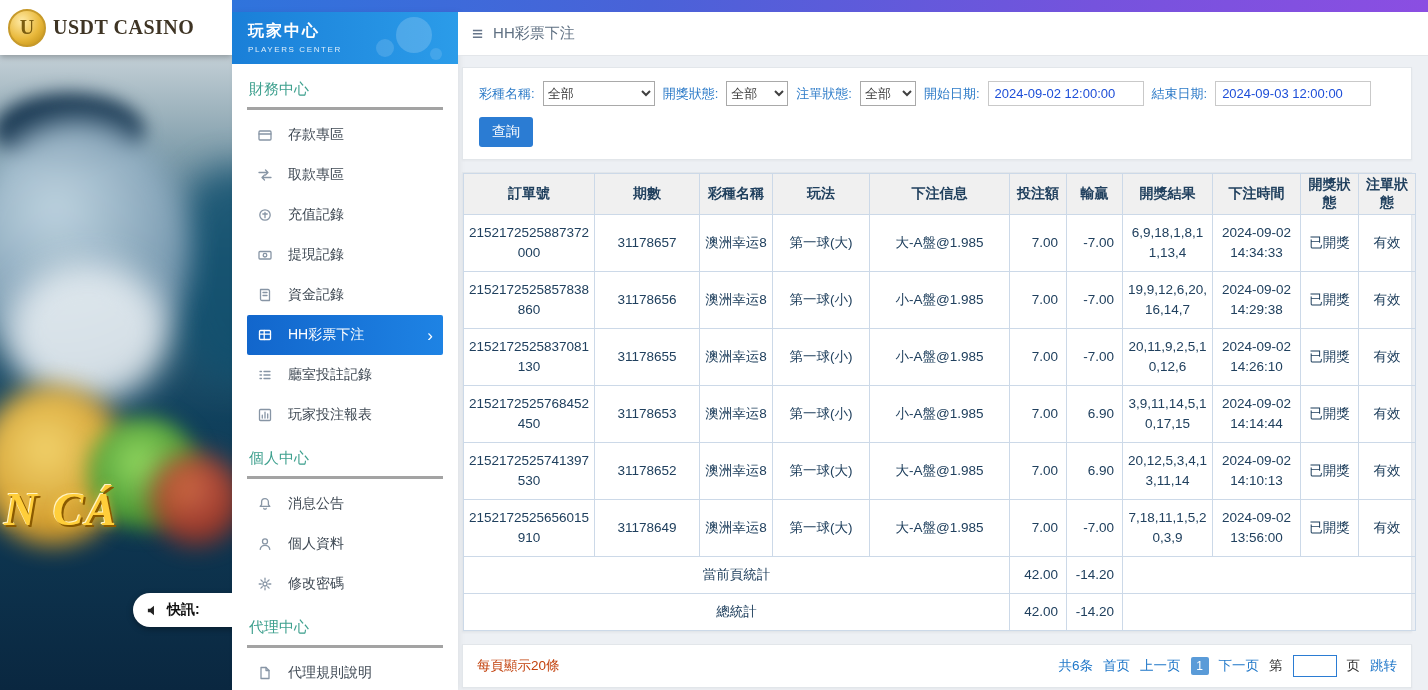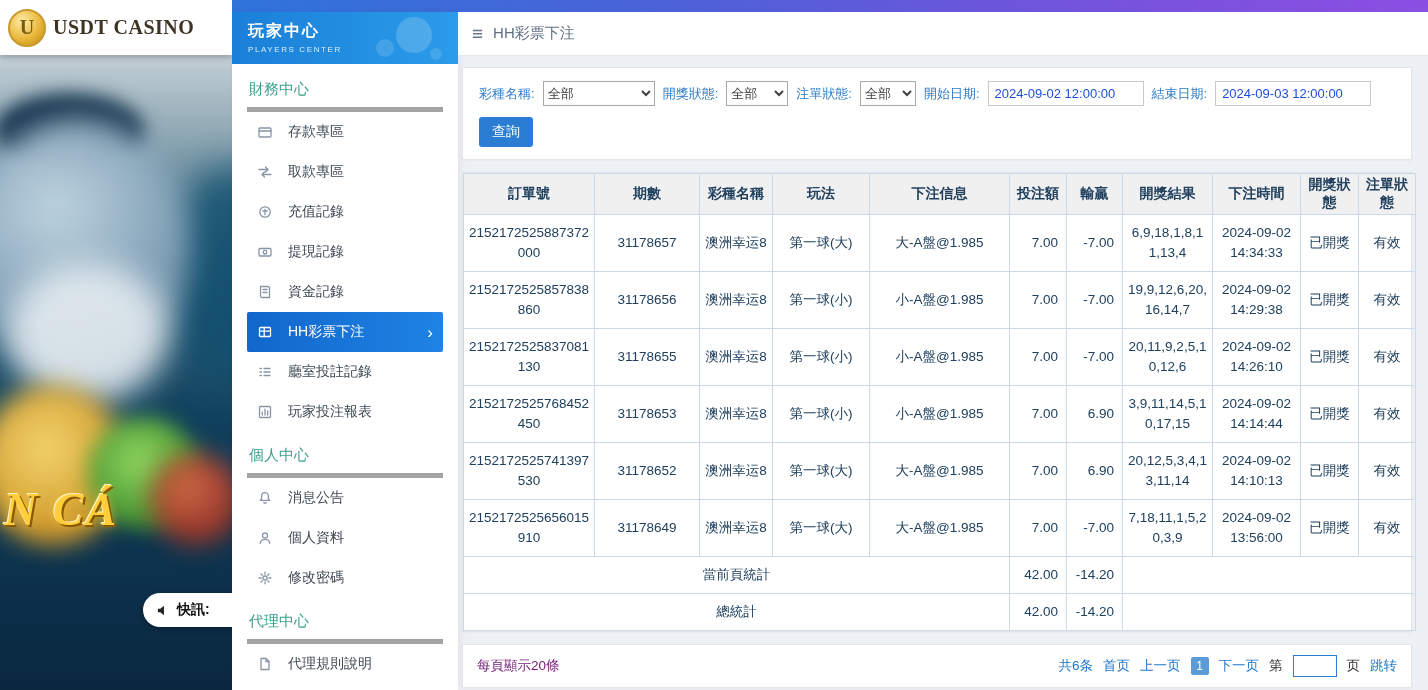--- a/index.html
+++ b/index.html
@@ -26,21 +26,21 @@
   .blob-gold{left:-22px;top:330px;width:150px;height:160px;filter:blur(12px);
     background:radial-gradient(circle at 45% 40%,#ffdd70,#d99b24 70%);opacity:.95;}
   .blob-turtle{left:88px;top:362px;width:112px;height:112px;filter:blur(10px);
     background:radial-gradient(circle at 45% 40%,#93d860,#3f8f2e 70%);}
   .blob-red{left:150px;top:398px;width:92px;height:92px;filter:blur(12px);
     background:radial-gradient(circle at 45% 40%,#e06a4a,#9c2e1e 70%);opacity:.9;}
   .blob-glow{left:168px;top:110px;width:130px;height:220px;background:#0f4f6e;filter:blur(18px);opacity:.8;}
   .art-text{position:absolute;left:4px;top:428px;font-family:"Liberation Serif",serif;
     font-size:46px;font-weight:bold;font-style:italic;color:#ffce3a;letter-spacing:2px;
     text-shadow:2px 2px 0 #8a5a00,-1px -1px 0 #fff3c4,0 0 10px rgba(255,200,60,.6);}
-  .news-ticker{position:absolute;left:143px;top:593px;width:130px;height:34px;background:#fff;
+  .news-ticker{position:absolute;left:133px;top:593px;width:130px;height:34px;background:#fff;
     border-radius:17px;box-shadow:0 2px 6px rgba(0,0,0,.35);display:flex;align-items:center;
     padding-left:13px;box-sizing:border-box;z-index:4;}
   .ticker-icon{width:15px;height:15px;margin-right:6px;flex:0 0 auto;display:flex;}
   .ticker-label{font-size:14px;font-weight:bold;color:#111;white-space:nowrap;}
 
   
   .portal{position:absolute;left:232px;top:0;width:1196px;height:690px;background:#edf0f4;}
   .top-strip{position:absolute;top:0;left:0;width:100%;height:12px;
     background:linear-gradient(90deg,#2f74dc 0%,#4a62d8 35%,#7553dd 72%,#8b4ee2 100%);}
 
@@ -50,21 +50,21 @@
     background:linear-gradient(90deg,#1a7fd8,#2b9ce9);padding:9px 0 0 16px;box-sizing:border-box;}
   .sidebar-title{font-size:16px;font-weight:bold;letter-spacing:2px;}
   .sidebar-subtitle{font-size:8px;letter-spacing:1.6px;opacity:.85;margin-top:3px;}
   .bubble{position:absolute;border-radius:50%;background:rgba(255,255,255,.18);}
   .bubble-1{width:36px;height:36px;right:26px;top:5px;}
   .bubble-2{width:18px;height:18px;right:64px;top:27px;background:rgba(255,255,255,.14);}
   .bubble-3{width:12px;height:12px;right:16px;top:36px;background:rgba(255,255,255,.12);}
 
   .sidebar-nav{padding:2px 15px 0;}
   .nav-section-header{color:#3ea08e;font-size:15px;padding:14px 2px 8px;
-    border-bottom:5px solid #a3a3a3;}
+    border-bottom:3px solid #a3a3a3;margin-bottom:5px;}
   .nav-item{height:40px;display:flex;align-items:center;padding:0 8px 0 10px;position:relative;
     color:#3f4954;font-size:14px;cursor:pointer;border-radius:2px;}
   .nav-icon{width:18px;margin-right:13px;color:#8795a5;display:flex;flex:0 0 auto;}
   .nav-icon svg{width:16px;height:16px;}
   .nav-icon svg *{stroke:currentColor;fill:none;stroke-width:1.3;stroke-linecap:round;stroke-linejoin:round;}
   .nav-item.active{background:linear-gradient(90deg,#1266cc,#1e83e4);color:#fff;}
   .nav-item.active .nav-icon{color:#fff;}
   .chev{position:absolute;right:10px;font-size:17px;line-height:1;color:#fff;}
 
   .main{position:absolute;left:226px;top:12px;width:970px;height:678px;}
@@ -92,21 +92,21 @@
   table.bets th,table.bets td{border:1px solid #ccd9e8;text-align:center;
     word-break:break-all;box-sizing:border-box;}
   table.bets th{background:#f0f0f0;color:#20405e;font-size:14px;font-weight:bold;
     height:38px;padding:2px 3px;}
   table.bets td{color:#20405e;font-size:13.5px;line-height:20px;padding:8px 4px;}
   table.bets td.num{text-align:right;padding-right:8px;}
   tr.stats-row td{height:20px;padding:8px 4px;margin-left:12px;}
 
   .pagination-card{margin-top:12px;height:44px;display:flex;align-items:center;
     justify-content:space-between;padding:0 14px;box-sizing:border-box;font-size:13.5px;}
-  .page-size{color:#701a75;}
+  .page-size{color:#c2410c;}
   .pager{display:flex;align-items:center;gap:10px;color:#2178c9;}
   .pager .plain{color:#333;}
   .page-link{color:#2178c9;text-decoration:none;cursor:pointer;}
   .page-current{width:18px;height:18px;background:#5a9bd8;color:#fff;display:flex;
     align-items:center;justify-content:center;font-size:12px;border-radius:2px;cursor:pointer;}
   .jump-input{width:36px;height:20px;border:1px solid #2b7cd3;font-size:13px;padding:0 3px;}
 </style>
 </head>
 <body>
 

